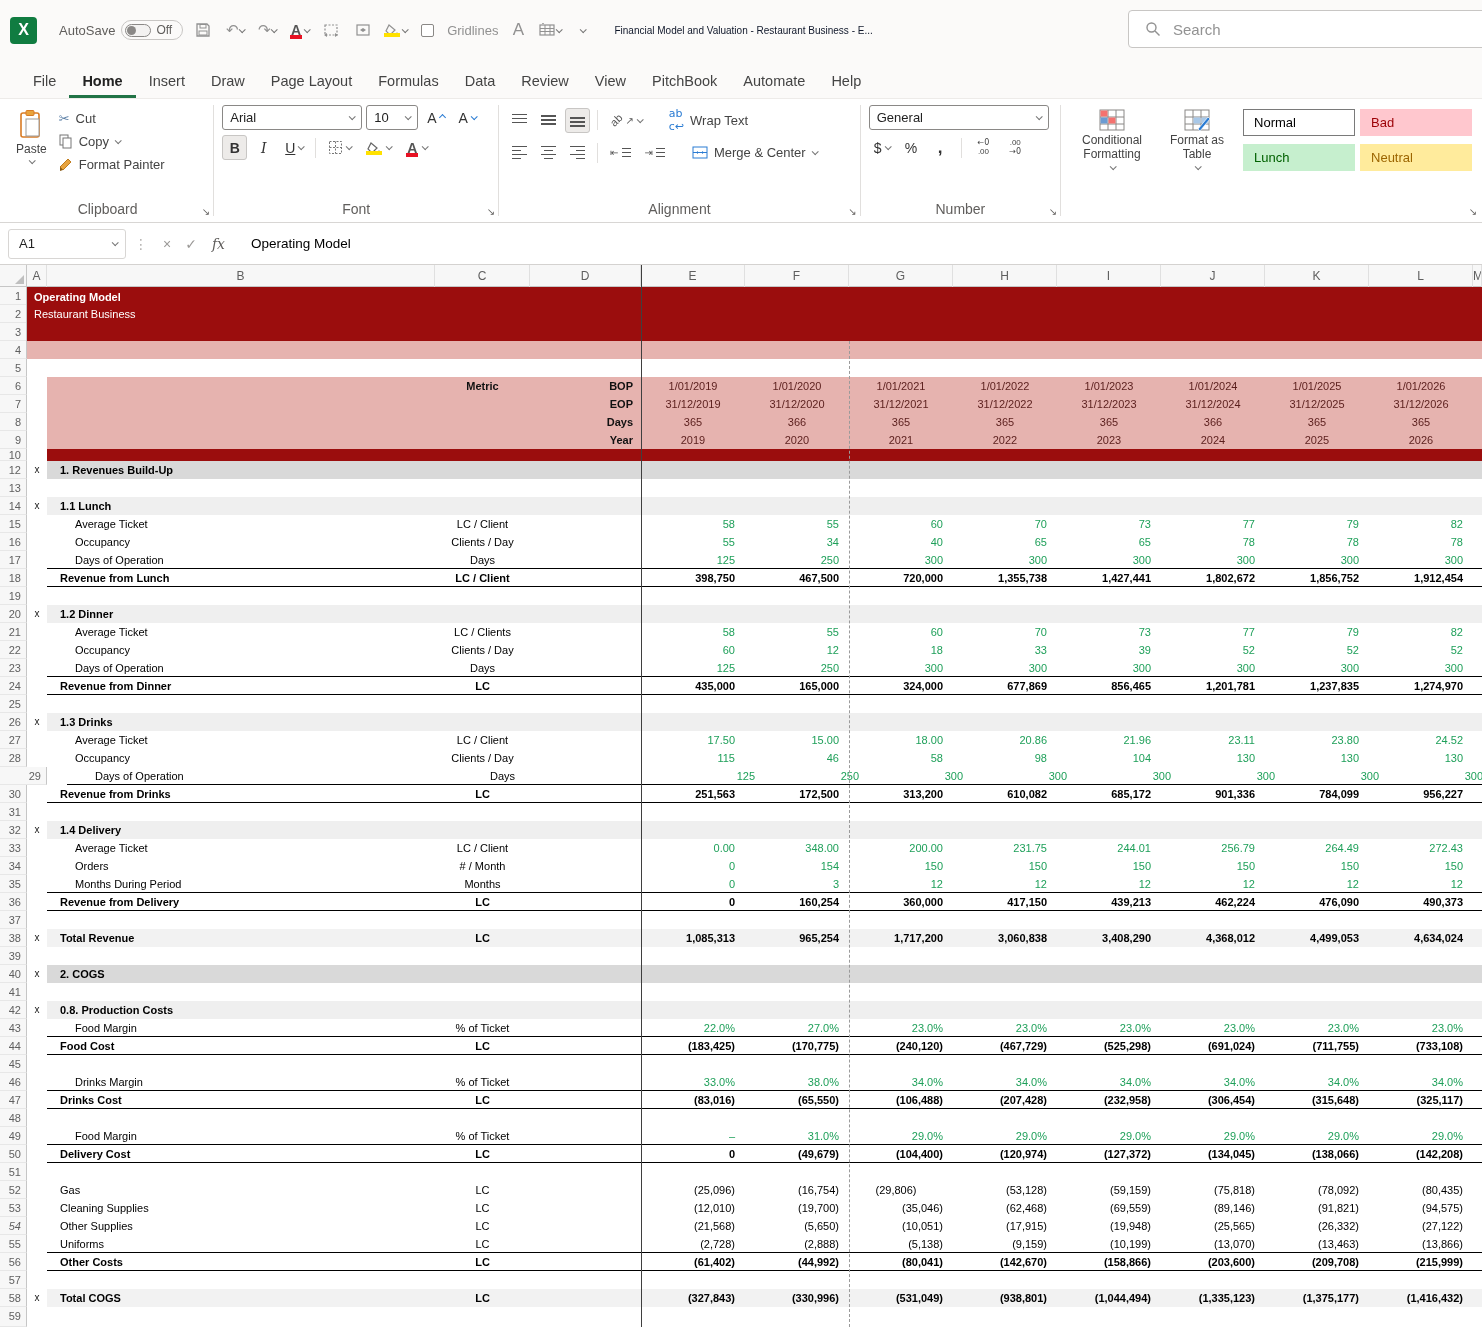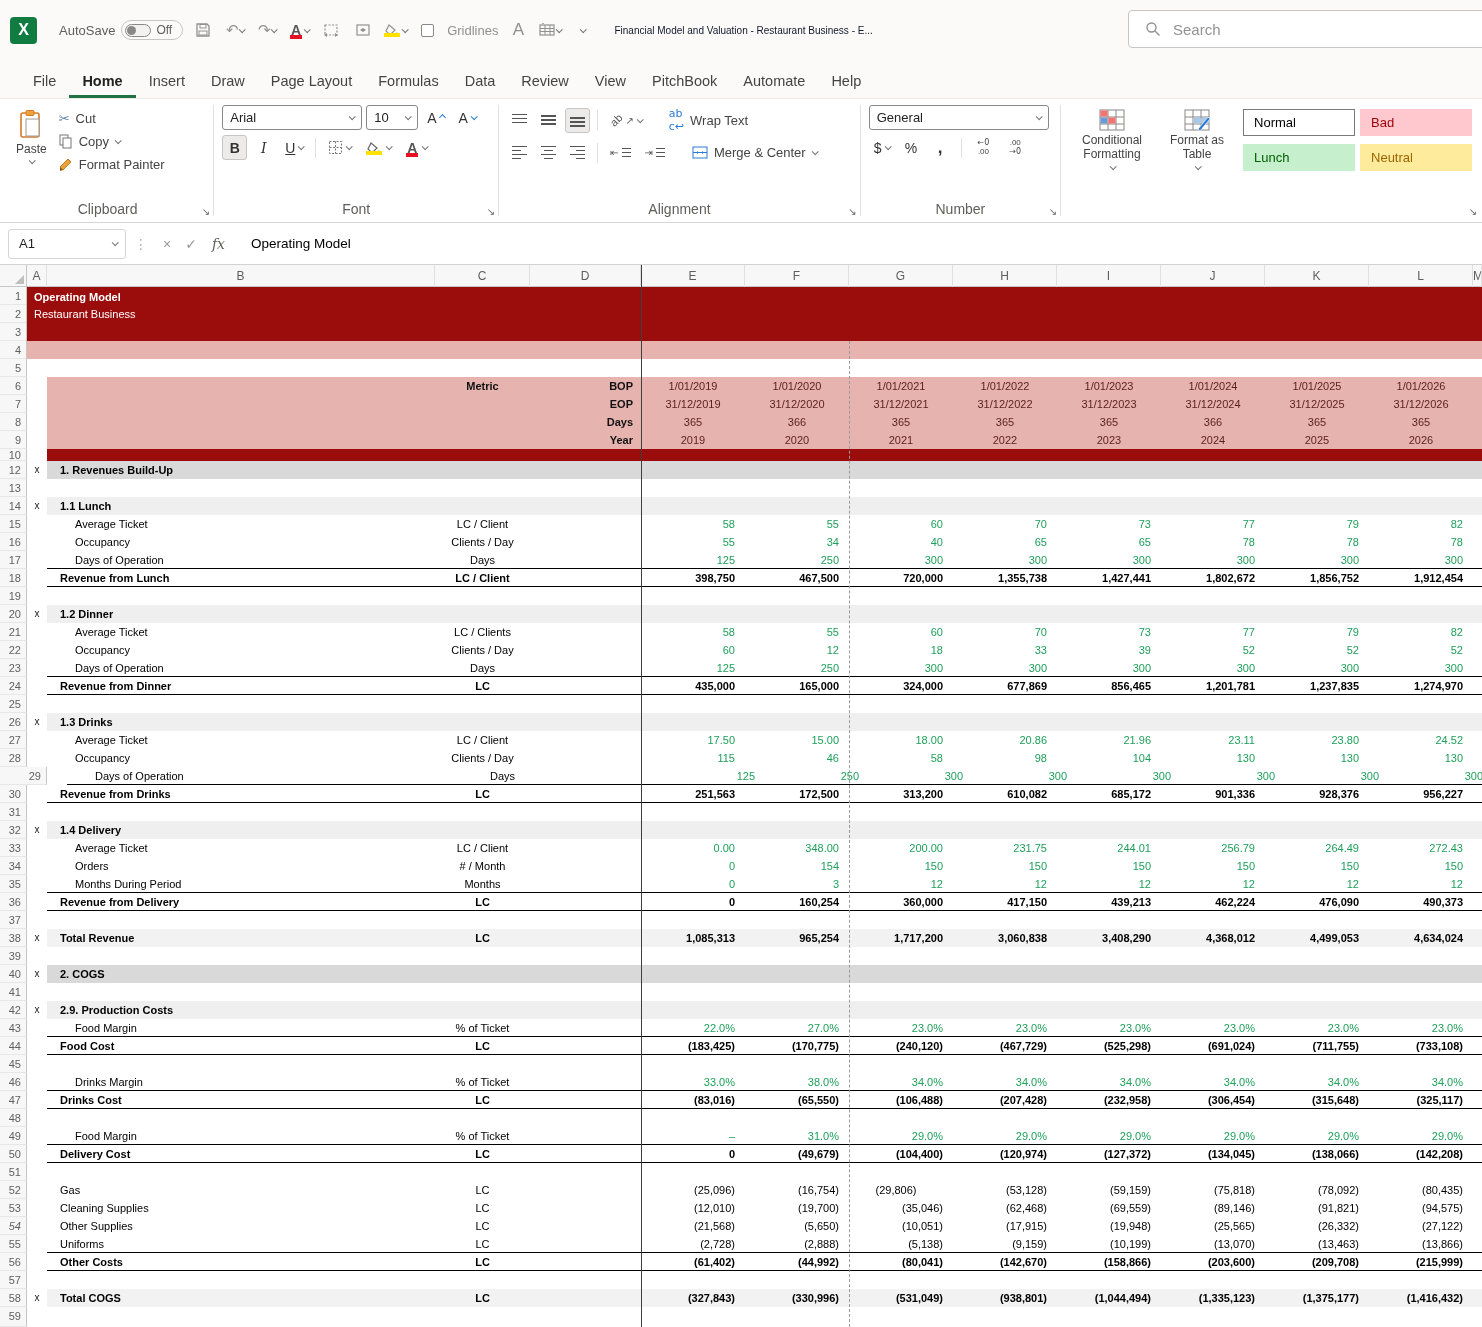--- a/index.html
+++ b/index.html
@@ -914,21 +914,21 @@
         <div class="c mark" style="width: 20px;"></div>
         <div class="c lab1 bline" style="width: 388px;">Revenue from Drinks</div>
         <div class="c unit bline" style="width: 95px;">LC</div>
         <div class="c  bline" style="width: 111px;"></div>
         <div class="c val bline" style="width: 104px;">251,563</div>
         <div class="c val bline" style="width: 104px;">172,500</div>
         <div class="c val bline" style="width: 104px;">313,200</div>
         <div class="c val bline" style="width: 104px;">610,082</div>
         <div class="c val bline" style="width: 104px;">685,172</div>
         <div class="c val bline" style="width: 104px;">901,336</div>
-        <div class="c val bline" style="width: 104px;">928,376</div>
+        <div class="c val bline" style="width: 104px;">784,099</div>
         <div class="c val bline" style="width: 104px;">956,227</div>
         <div class="c  bline" style="width: 9px;"></div>
       </div>
       <div class="row k-empty">
         <div class="gut c" style="width: 27px;">31</div>
         <div class="c mark" style="width: 20px;"></div>
         <div class="c lab1" style="width: 388px;"></div>
         <div class="c unit" style="width: 95px;"></div>
         <div class="c " style="width: 111px;"></div>
         <div class="c val" style="width: 104px;"></div>
@@ -1097,21 +1097,21 @@
         <div class="c val" style="width: 104px;"></div>
         <div class="c val" style="width: 104px;"></div>
         <div class="c val" style="width: 104px;"></div>
         <div class="c val" style="width: 104px;"></div>
         <div class="c val" style="width: 104px;"></div>
         <div class="c " style="width: 9px;"></div>
       </div>
       <div class="row k-sub">
         <div class="gut c" style="width: 27px;">42</div>
         <div class="c mark" style="width: 20px;">x</div>
-        <div class="c lab1 bg" style="width: 388px;">2.9. Production Costs</div>
+        <div class="c lab1 bg" style="width: 388px;">0.8. Production Costs</div>
         <div class="c unit bg" style="width: 95px;"></div>
         <div class="c  bg" style="width: 111px;"></div>
         <div class="c val bg" style="width: 104px;"></div>
         <div class="c val bg" style="width: 104px;"></div>
         <div class="c val bg" style="width: 104px;"></div>
         <div class="c val bg" style="width: 104px;"></div>
         <div class="c val bg" style="width: 104px;"></div>
         <div class="c val bg" style="width: 104px;"></div>
         <div class="c val bg" style="width: 104px;"></div>
         <div class="c val bg" style="width: 104px;"></div>

